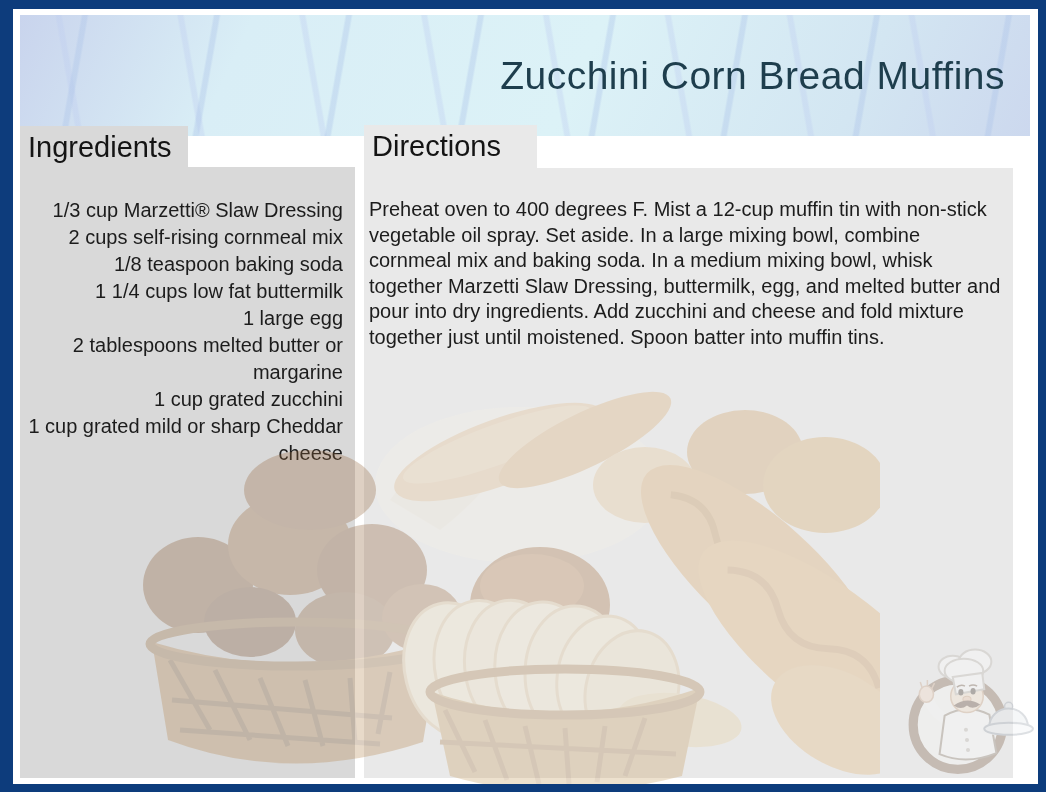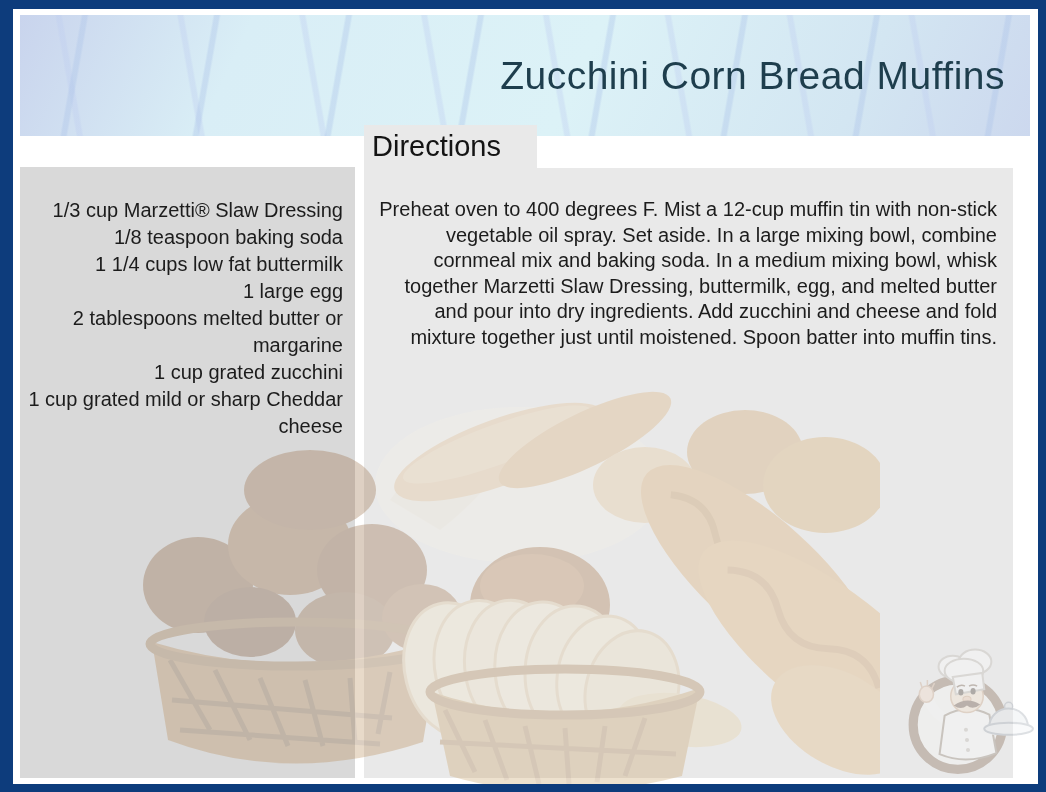--- a/index.html
+++ b/index.html
@@ -52,44 +52,48 @@
     position:relative;z-index:3;
     padding:30px 12px 0 4px;
     font-size:20px;line-height:27px;color:#1c1c1c;
   }
   .ing-line{margin:0;text-align:right;}
   #directions-text{
     position:relative;z-index:3;
     padding:29px 8px 0 5px;
     font-size:20px;line-height:25.5px;color:#1c1c1c;
   }
-  #directions-text p{margin:0 8px 25px 0;text-align:right;}
+  #directions-text p{margin:0 0 25px 0;}
 
   
   #bread-photo{
     position:absolute;left:140px;top:390px;width:740px;height:400px;
     opacity:0.3;z-index:2;pointer-events:none;
   }
   #chef-logo{
     position:absolute;left:902px;top:648px;width:132px;height:128px;
     opacity:0.33;z-index:2;pointer-events:none;
   }
 </style>
 </head>
 <body>
 
 <div id="page">
 
   <div id="header-band">
     <div id="recipe-title">Zucchini Corn Bread Muffins</div>
   </div>
 
+  <div id="ingredients-head-box" class="panel">
+    <div class="section-heading">Ingredients</div>
+  </div>
   <div id="ingredients-panel" class="panel">
     <div id="ingredients-list">
         <div class="ing-line">1/3 cup Marzetti® Slaw Dressing</div>
+        <div class="ing-line">2 cups self-rising cornmeal mix</div>
         <div class="ing-line">1/8 teaspoon baking soda</div>
         <div class="ing-line">1 1/4 cups low fat buttermilk</div>
         <div class="ing-line">1 large egg</div>
         <div class="ing-line">2 tablespoons melted butter or margarine</div>
         <div class="ing-line">1 cup grated zucchini</div>
         <div class="ing-line">1 cup grated mild or sharp Cheddar cheese</div>
       </div>
   </div>
 
   <div id="directions-head-box" class="panel">

